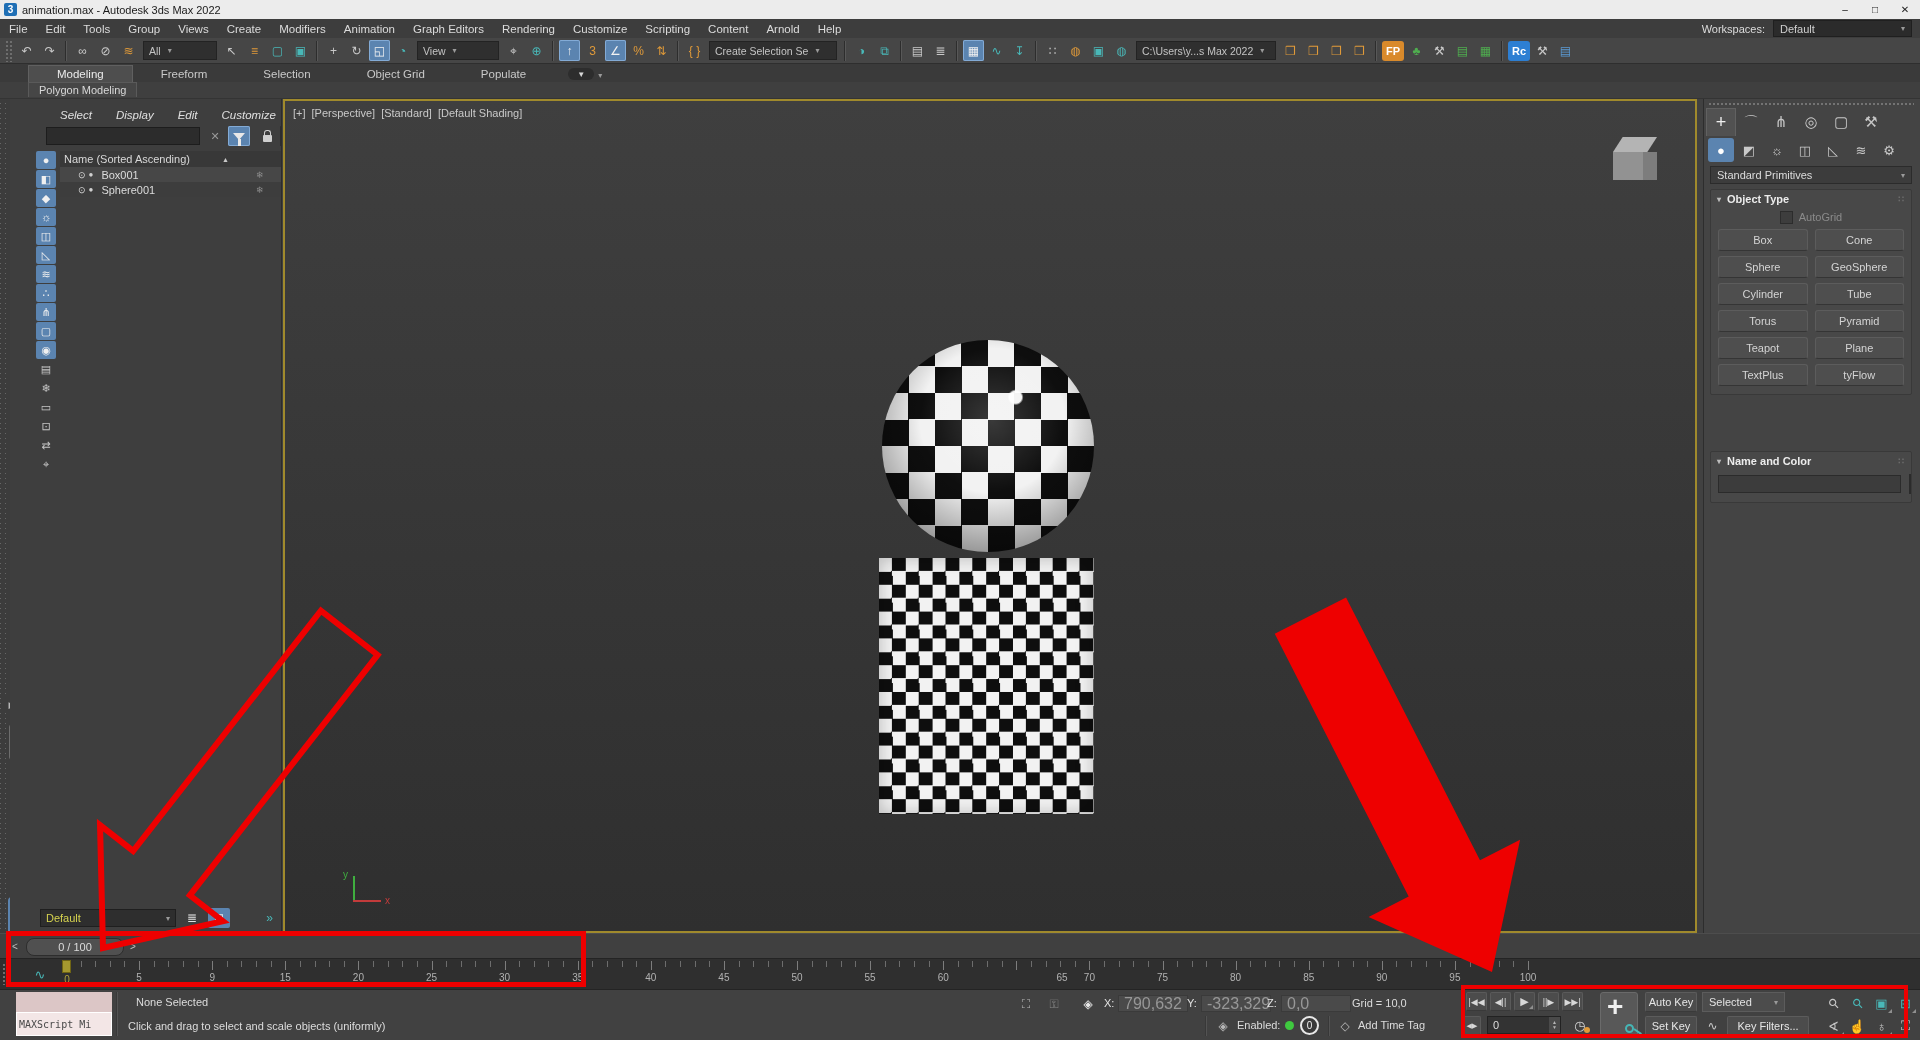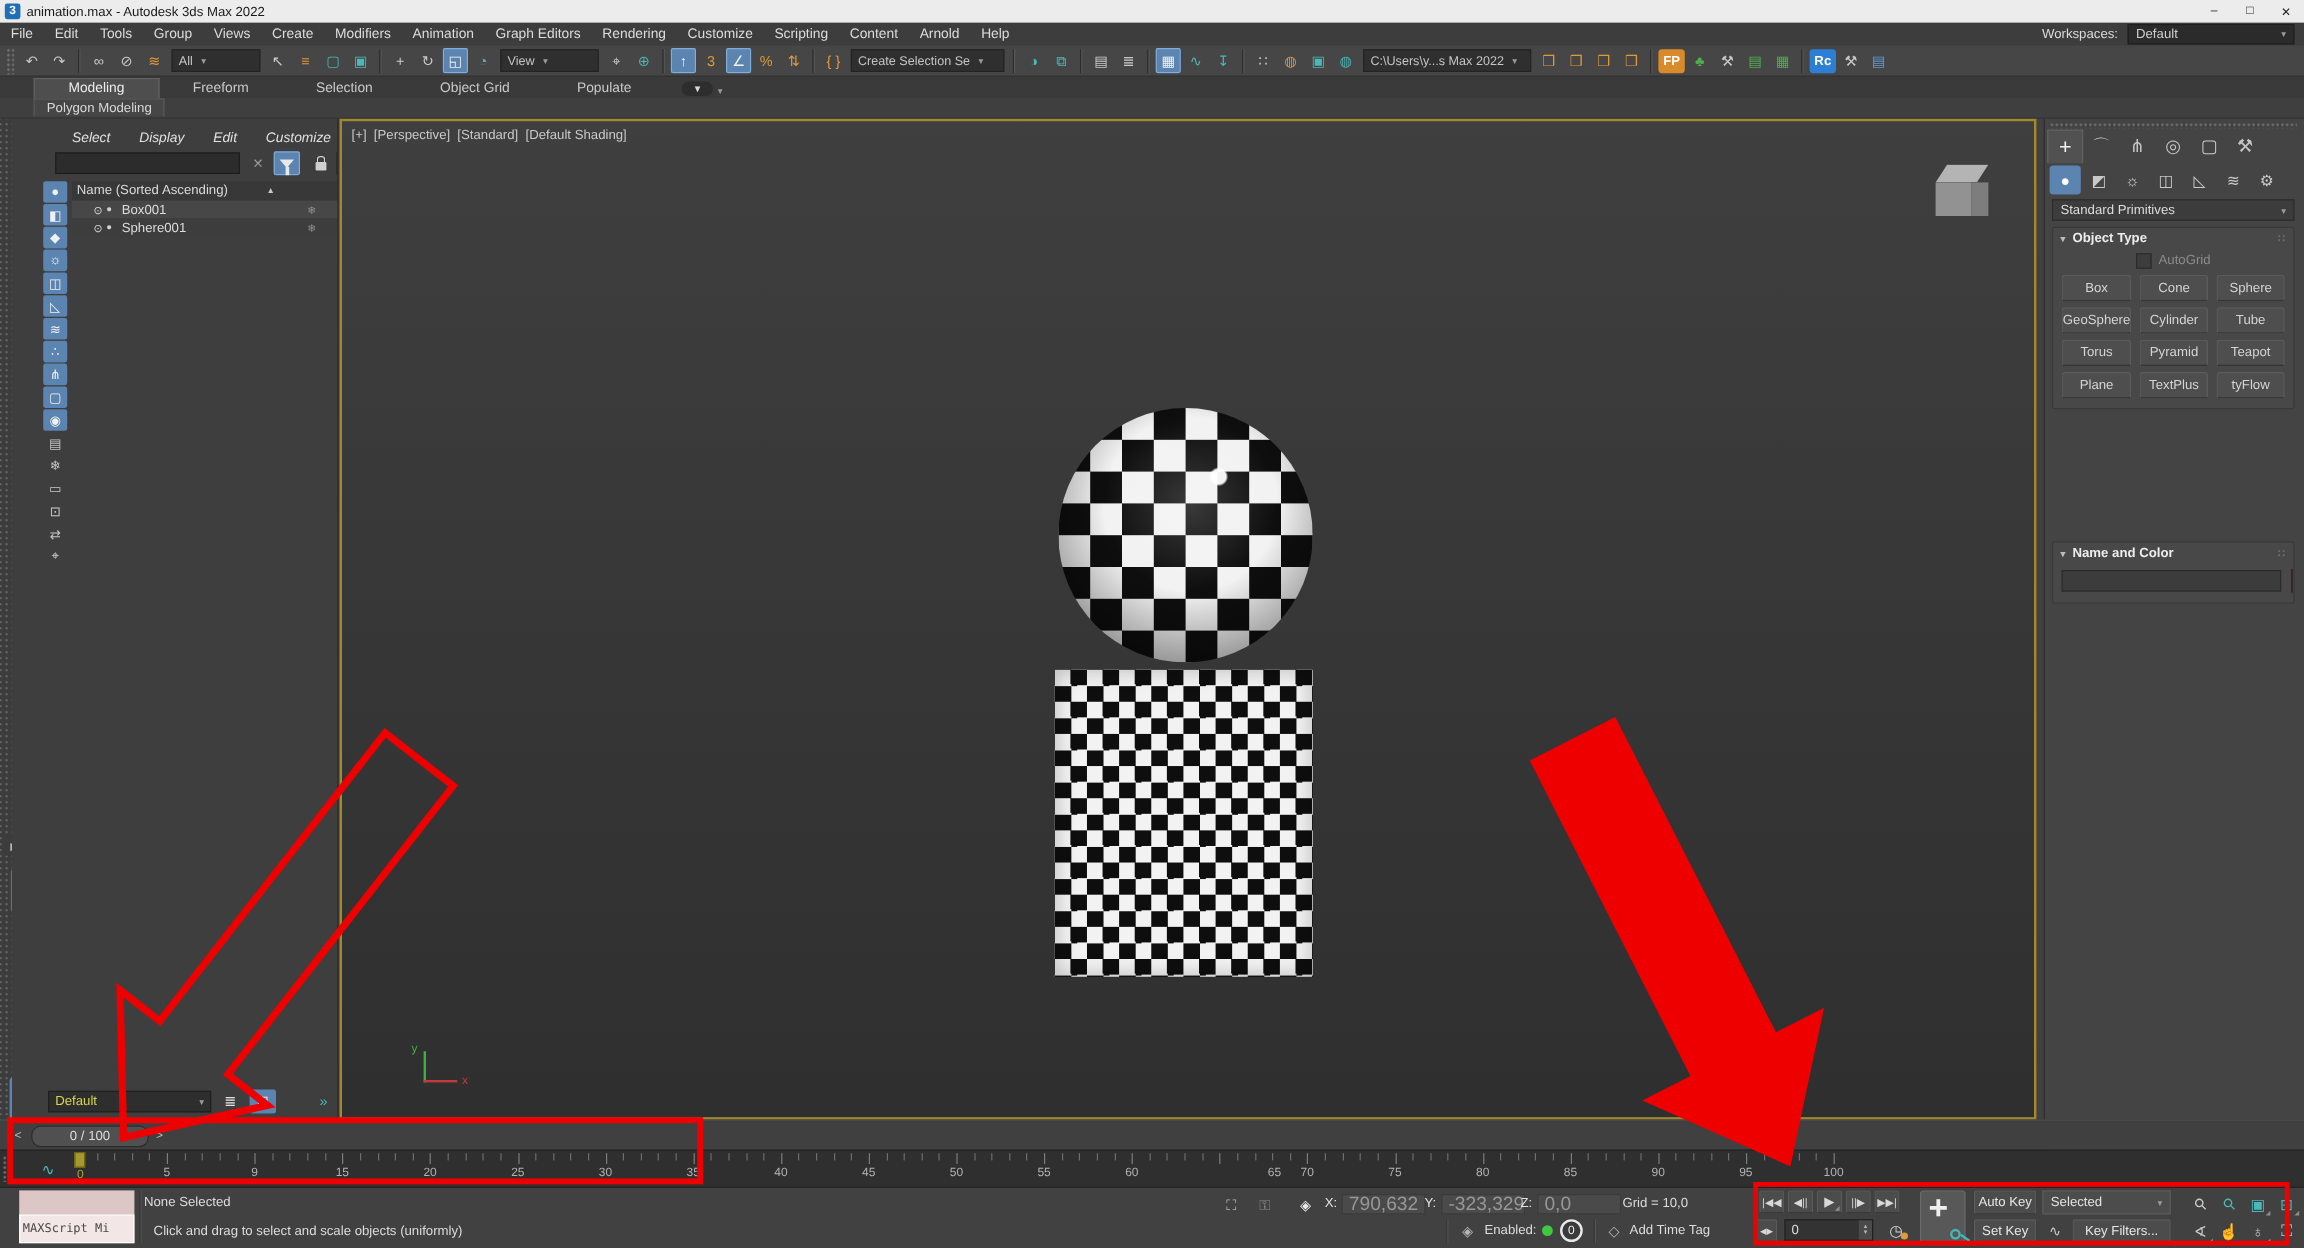--- a/index.html
+++ b/index.html
@@ -118,21 +118,21 @@
   .cat.active{background:#5b84b0;color:#fff;}
   #cat-dd{position:absolute;left:6px;top:67px;width:202px;height:18px;background:#3c3c3c;border:1px solid #2b2b2b;
     display:flex;align-items:center;padding:0 6px;color:#dcdcdc;box-sizing:border-box;}
   #cat-dd::after{content:"▾";margin-left:auto;font-size:8px;color:#9a9a9a;}
   .rollout{position:absolute;left:6px;width:202px;background:#484848;border:1px solid #393939;border-radius:2px;box-sizing:border-box;}
   .ro-head{height:18px;display:flex;align-items:center;padding:0 6px;color:#ececec;font-weight:bold;font-size:11px;}
   .ro-arrow{font-size:8px;color:#bdbdbd;margin-right:6px;}
   .ro-grip{margin-left:auto;color:#6f6f6f;font-size:9px;letter-spacing:1px;}
   #autogrid-row{display:flex;align-items:center;justify-content:center;gap:6px;height:18px;color:#8b8b8b;}
   #autogrid-box{width:11px;height:11px;background:#3d3d3d;border:1px solid #2c2c2c;}
-  #obj-buttons{display:grid;grid-template-columns:1fr 1fr 1fr;gap:5px 7px;padding:3px 7px 8px 7px;}
+  #obj-buttons{display:grid;grid-template-columns:1fr 1fr;gap:5px 7px;padding:3px 7px 8px 7px;}
   .obj-btn{height:20px;background:#4e4e4e;border:1px solid #5c5c5c;border-bottom-color:#353535;border-radius:3px;
     color:#d4d4d4;font-size:11px;display:flex;align-items:center;justify-content:center;}
   #name-row{display:flex;align-items:center;padding:4px 7px 8px 7px;gap:8px;}
   #name-input{flex:1;height:18px;background:#3c3c3c;border:1px solid #2b2b2b;color:#ddd;box-sizing:border-box;
     font-family:"Liberation Sans",sans-serif;}
   #color-swatch{width:26px;height:18px;border:1px solid #2b2b2b;}
   
   #track-row{left:0;top:933px;width:1920px;height:25px;background:#404040;border-top:1px solid #4d4d4d;box-sizing:border-box;}
   .track-arrow{position:absolute;top:5px;width:14px;height:14px;color:#bdbdbd;font-size:10px;display:flex;align-items:center;justify-content:center;}
   #frame-display{position:absolute;left:26px;top:4px;width:96px;height:16px;background:#505050;border:1px solid #2d2d2d;
@@ -165,21 +165,21 @@
   
   .tr-btn{position:absolute;height:19px;background:#4c4c4c;border:1px solid #5a5a5a;border-bottom-color:#393939;
     border-radius:2px;color:#d8d8d8;display:flex;align-items:center;justify-content:center;font-size:9px;box-sizing:border-box;}
   #big-key-btn{position:absolute;left:1600px;top:992px;width:38px;height:44px;background:#585858;border:1px solid #6a6a6a;
     border-radius:3px;box-sizing:border-box;}
   #big-plus{position:absolute;left:6px;top:-2px;color:#efefef;font-size:28px;font-weight:bold;}
   #key-glyph{position:absolute;right:3px;bottom:2px;width:9px;height:9px;border:2px solid #45b6b6;border-radius:50%;box-sizing:border-box;}
   #key-glyph::after{content:"";position:absolute;left:7px;top:2px;width:9px;height:2px;background:#45b6b6;transform:rotate(35deg);transform-origin:left center;}
   .anim-btn{position:absolute;height:20px;background:#4c4c4c;border:1px solid #5c5c5c;border-bottom-color:#3a3a3a;
     border-radius:2px;color:#e6e6e6;font-size:11px;display:flex;align-items:center;justify-content:center;box-sizing:border-box;}
-  #sel-dd{position:absolute;left:1702px;top:992px;width:107px;height:20px;background:#4c4c4c;border:1px solid #5c5c5c;
+  #sel-dd{position:absolute;left:1702px;top:992px;width:83px;height:20px;background:#4c4c4c;border:1px solid #5c5c5c;
     display:flex;align-items:center;padding:0 6px;color:#e2e2e2;box-sizing:border-box;}
   #sel-dd::after{content:"▾";margin-left:auto;font-size:8px;color:#9a9a9a;}
   #frame-spinner{position:absolute;left:1487px;top:1016px;width:74px;height:18px;background:#333;border:1px solid #222;
     display:flex;align-items:center;box-sizing:border-box;}
   #frame-spinner-val{flex:1;padding-left:5px;color:#ddd;font-size:11px;}
   #spin-arrows{width:11px;height:100%;background:#4a4a4a;display:flex;flex-direction:column;align-items:center;justify-content:center;color:#b5b5b5;font-size:5px;line-height:5px;}
   #time-config{position:absolute;left:1568px;top:1016px;width:24px;height:19px;display:flex;align-items:center;justify-content:center;color:#cfcfcf;font-size:13px;}
   #time-config::after{content:"";position:absolute;right:2px;bottom:2px;width:6px;height:6px;border-radius:50%;background:#e09a39;}
   #tangent-btn{position:absolute;left:1702px;top:1016px;width:21px;height:19px;display:flex;align-items:center;justify-content:center;color:#c9c9c9;font-size:12px;}
   #nav-grid{position:absolute;left:1822px;top:992px;width:96px;display:grid;grid-template-columns:repeat(4,23px);grid-auto-rows:22px;gap:1px;}
@@ -595,21 +595,21 @@
       <div id="slider-label" style="left: 1px;">0</div>
     </div>
 </div>
 
 <div class="abs" id="statusbar">
   <div id="mxs">
     <div id="mxs-top"></div>
     <input id="mxs-input" value="MAXScript Mi" style="">
   </div>
   <div class="sb-div" style="left:116px;"></div>
-  <div class="sb-text" style="left:120px;top:6px;">None Selected</div>
+  <div class="sb-text" style="left:136px;top:6px;">None Selected</div>
   <div class="sb-text" style="left:128px;top:30px;">Click and drag to select and scale objects (uniformly)</div>
   <div class="sb-icon" style="left:1016px;top:5px;">⛶</div>
   <div class="sb-icon" style="left:1044px;top:5px;color:#8a8a8a;">⚿</div>
   <div class="sb-icon" style="left:1078px;top:5px;color:#e8e8e8;">◈</div>
   <div class="coord-label" style="left:1104px;">X:</div>
   <div class="coord-field" style="left:1118px;">790,632</div>
   <div class="coord-label" style="left:1187px;">Y:</div>
   <div class="coord-field" style="left:1201px;">-323,329</div>
   <div class="coord-label" style="left:1267px;">Z:</div>
   <div class="coord-field" style="left:1281px;">0,0</div>

